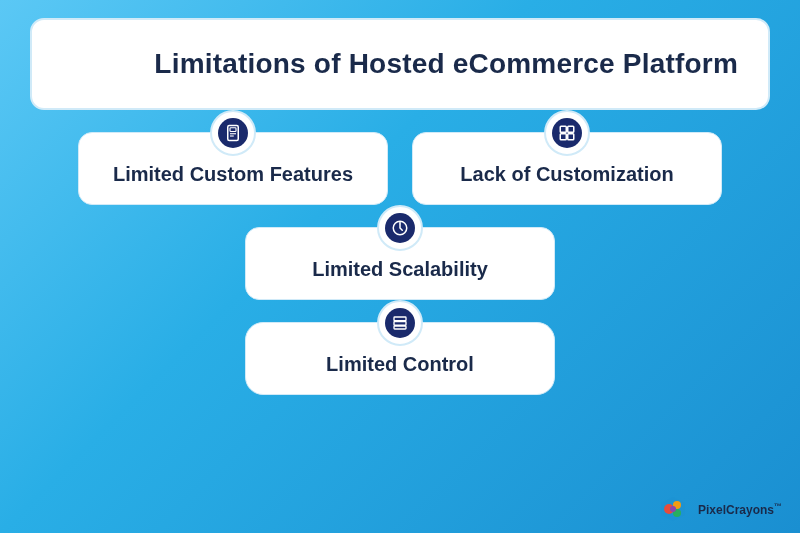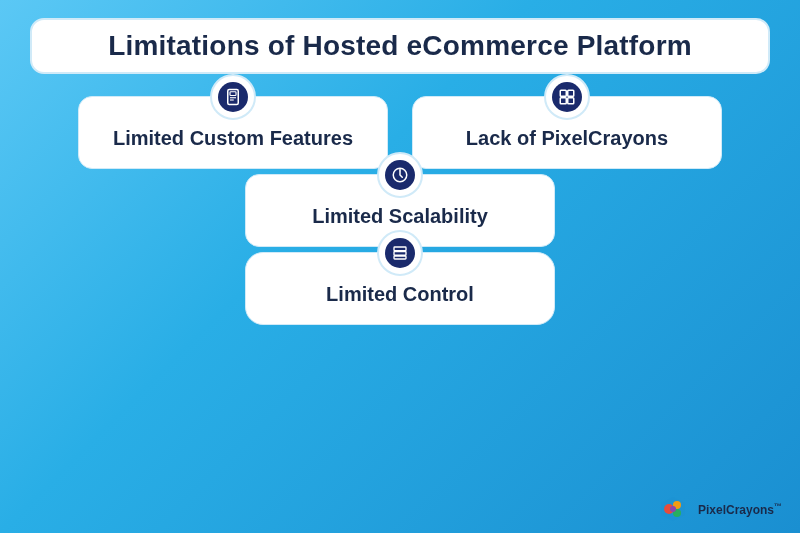--- a/index.html
+++ b/index.html
@@ -19,41 +19,41 @@
       padding: 18px 24px 10px 24px;
       display: flex;
       flex-direction: column;
       align-items: center;
     }
 
     .title-box {
       background: white;
       border-radius: 14px;
       border: 2px solid #d0eaf8;
-      padding: 10px 30px;
+      padding: 28px 30px;
       width: 100%;
       max-width: 740px;
-      text-align: center;
+      text-align: right;
       margin-bottom: 22px;
     }
 
     .title-box h1 {
       font-size: 28px;
       font-weight: 900;
       color: #1a2a4a;
       letter-spacing: 0.2px;
     }
 
     .grid-area {
       display: flex;
       flex-direction: column;
       align-items: center;
       width: 100%;
       max-width: 740px;
-      gap: 5px;
+      gap: 22px;
     }
 
     .row {
       display: flex;
       justify-content: center;
       gap: 24px;
       width: 100%;
     }
 
     .card {
@@ -162,21 +162,21 @@
         <div class="icon-circle">
           <div class="icon-inner">
             <svg class="icon-svg" viewBox="0 0 24 24" xmlns="http://www.w3.org/2000/svg">
               <rect x="3" y="3" width="8" height="8" rx="1" fill="none" stroke="white" stroke-width="2"></rect>
               <rect x="13" y="3" width="8" height="8" rx="1" fill="none" stroke="white" stroke-width="2"></rect>
               <rect x="3" y="13" width="8" height="8" rx="1" fill="none" stroke="white" stroke-width="2"></rect>
               <rect x="13" y="13" width="8" height="8" rx="1" fill="none" stroke="white" stroke-width="2"></rect>
             </svg>
           </div>
         </div>
-        <div class="card-label">Lack of PixelCrayons</div>
+        <div class="card-label">Lack of Customization</div>
       </div>
     </div>
 
     <div class="row">
 
 
       <div class="card">
         <div class="icon-circle">
           <div class="icon-inner">
             <svg class="icon-svg" viewBox="0 0 24 24" xmlns="http://www.w3.org/2000/svg">

